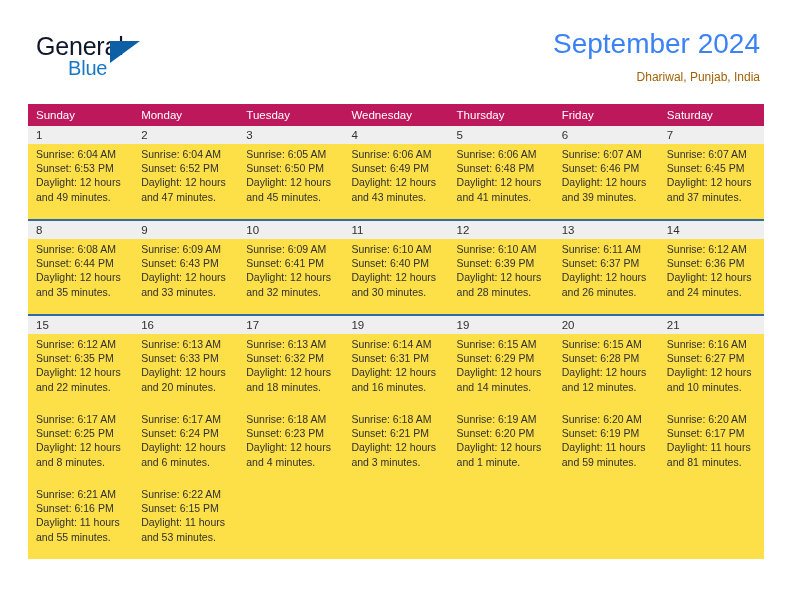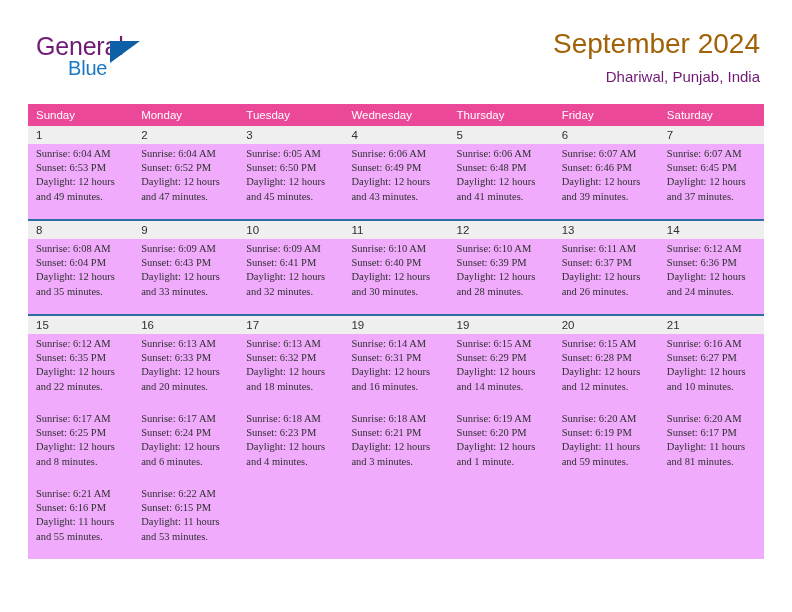--- a/index.html
+++ b/index.html
@@ -34,21 +34,21 @@
     left: 8px;
     top: 6px;
     width: 230px;
     height: 56px;
   }
   .brand-general {
     position: absolute;
     left: 0;
     top: 0;
     font-size: 25px;
-    color: #701a75;
+    color: #0f172a;
     letter-spacing: -0.2px;
     line-height: 28px;
     font-family: "Liberation Sans", sans-serif;
   }
   .brand-blue {
     position: absolute;
     left: 32px;
     top: 22px;
     font-size: 20px;
     color: #1878c4;
@@ -67,71 +67,70 @@
   }
 
   .title-wrap {
     position: absolute;
     right: 4px;
     top: 0;
     text-align: right;
   }
   .cal-title {
     font-size: 28px;
-    color: #a16207;
+    color: #3b82f6;
     line-height: 36px;
     white-space: nowrap;
     font-weight: normal;
     margin: 0;
   }
   .cal-subtitle {
-    font-size: 15px;
-    color: #701a75;
+    font-size: 12px;
+    color: #a16207;
     line-height: 20px;
     margin-top: 5px;
     white-space: nowrap;
   }
 
   
   .calendar {
     position: absolute;
     left: 28px;
     top: 104px;
     width: 736px;
     border-collapse: collapse;
     table-layout: fixed;
   }
   .calendar th {
-    background: #ec4899;
+    background: #be185d;
     color: #ffffff;
     font-size: 11.5px;
     font-weight: normal;
     text-align: left;
     padding: 5px 0 5px 8px;
     height: 12px;
     border: none;
   }
   .daynum-row td {
     background: #efefef;
     font-size: 11.5px;
     color: #303030;
     padding: 3px 0 3px 8px;
     border-top: 2px solid #2e6da4;
     height: 12px;
     vertical-align: top;
   }
   .weekbody-row td {
-    background: #f0abfc;
+    background: #fde047;
     font-size: 10.5px;
     color: #303030;
     padding: 3px 6px 10px 8px;
     vertical-align: top;
     line-height: 14.2px;
     height: 62px;
-    font-family: Liberation Serif, serif;
   }
   .weekbody-row td .line {
     white-space: nowrap;
   }
 </style>
 </head>
 <body>
 
 <div class="page">
 
@@ -221,21 +220,21 @@
           <td>9</td>
           <td>10</td>
           <td>11</td>
           <td>12</td>
           <td>13</td>
           <td>14</td>
         </tr>
         <tr class="weekbody-row">
           <td>
             <div class="line">Sunrise: 6:08 AM</div>
-            <div class="line">Sunset: 6:04 PM</div>
+            <div class="line">Sunset: 6:44 PM</div>
             <div class="line">Daylight: 12 hours</div>
             <div class="line">and 35 minutes.</div>
           </td>
           <td>
             <div class="line">Sunrise: 6:09 AM</div>
             <div class="line">Sunset: 6:43 PM</div>
             <div class="line">Daylight: 12 hours</div>
             <div class="line">and 33 minutes.</div>
           </td>
           <td>

